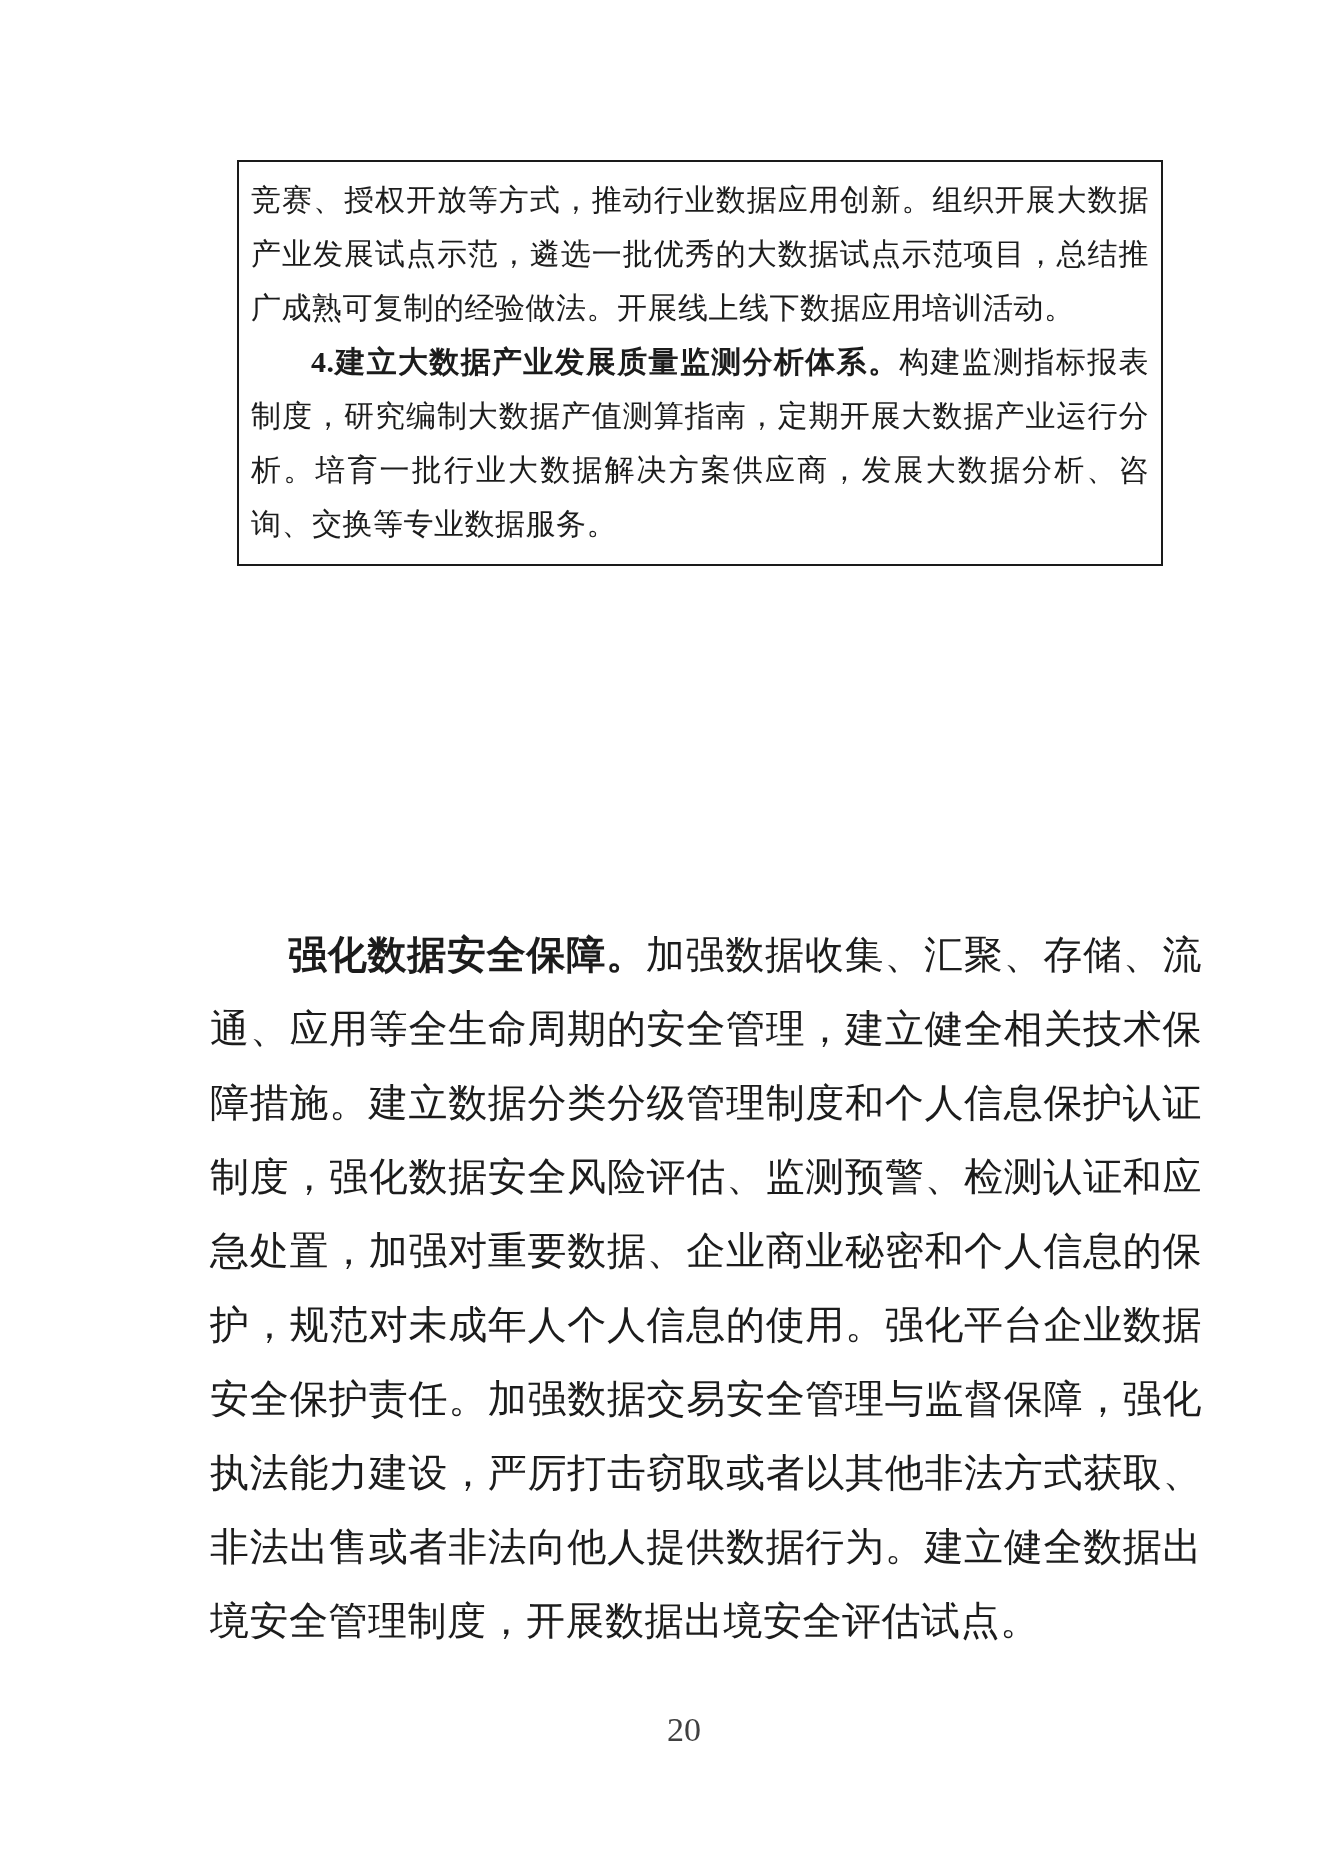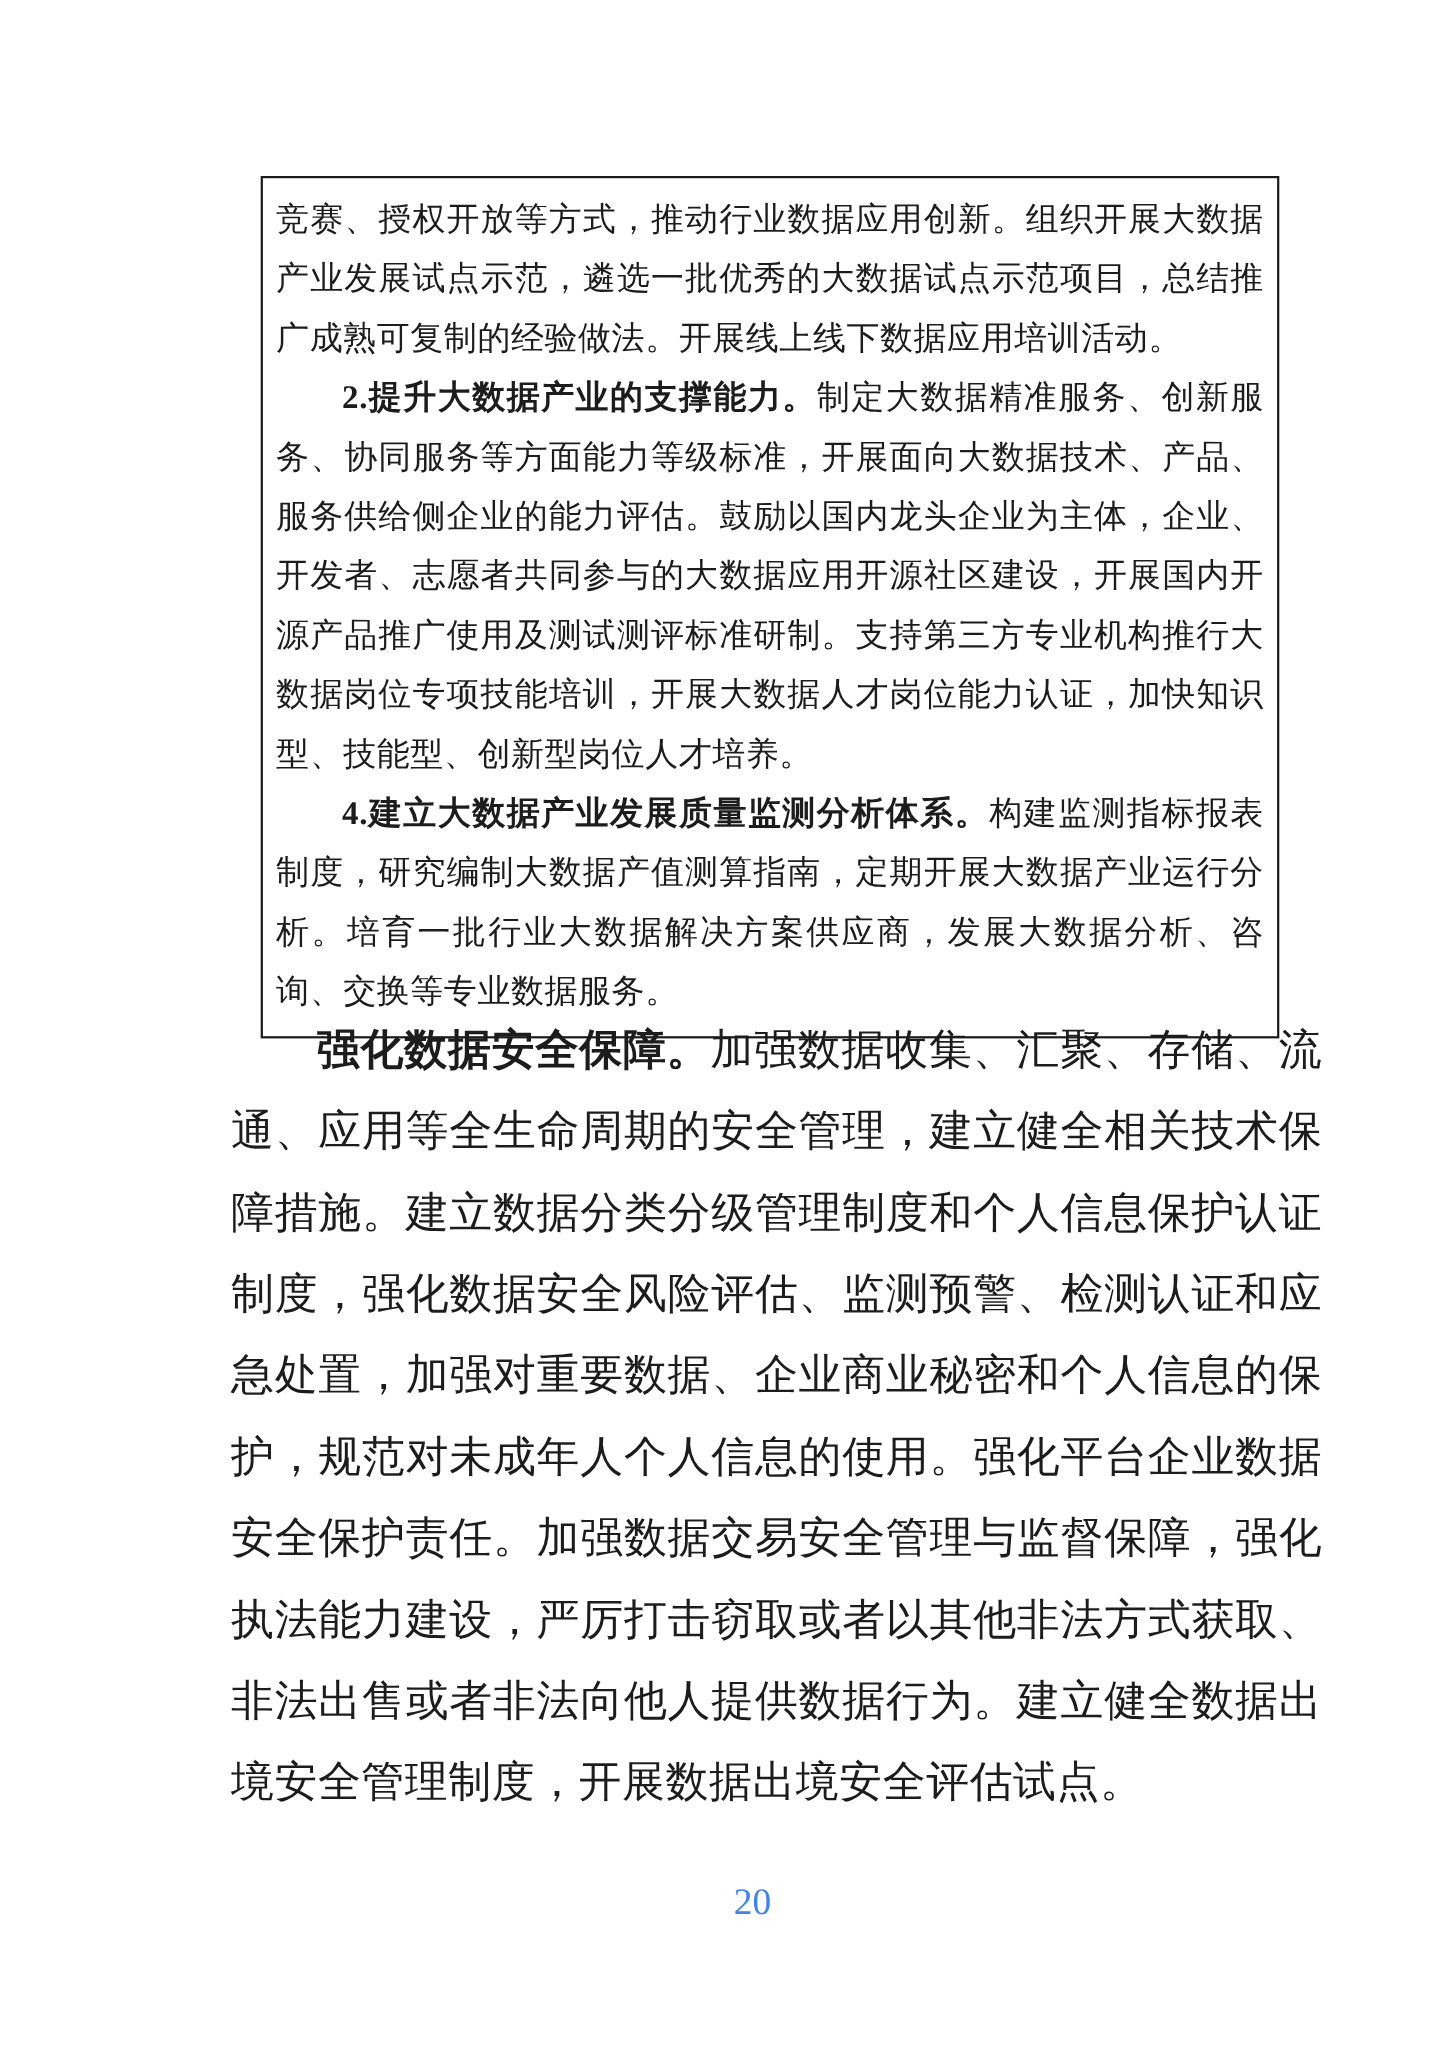--- a/index.html
+++ b/index.html
@@ -60,31 +60,30 @@
     letter-spacing: 0.5px;
   }
   .page-number {
     position: absolute;
     top: 1708px;
     left: 0;
     width: 100%;
     text-align: center;
     font-size: 34px;
     line-height: 44px;
-    color: #3b82f6;
+    color: #404040;
   }
 </style>
 </head>
 <body>
 
 <div class="page">
 
   <div class="boxed-block">
     <p><span class="body">竞赛、授权开放等方式，推动行业数据应用创新。组织开展大数据产业发展试点示范，遴选一批优秀的大数据试点示范项目，总结推广成熟可复制的经验做法。开展线上线下数据应用培训活动。</span></p>
-    <p class="indented"><span class="lead">2.提升大数据产业的支撑能力。</span><span class="body">制定大数据精准服务、创新服务、协同服务等方面能力等级标准，开展面向大数据技术、产品、服务供给侧企业的能力评估。鼓励以国内龙头企业为主体，企业、开发者、志愿者共同参与的大数据应用开源社区建设，开展国内开源产品推广使用及测试测评标准研制。支持第三方专业机构推行大数据岗位专项技能培训，开展大数据人才岗位能力认证，加快知识型、技能型、创新型岗位人才培养。</span></p>
     <p class="indented"><span class="lead">4.建立大数据产业发展质量监测分析体系。</span><span class="body">构建监测指标报表制度，研究编制大数据产值测算指南，定期开展大数据产业运行分析。培育一批行业大数据解决方案供应商，发展大数据分析、咨询、交换等专业数据服务。</span></p>
   </div>
 
   <p class="main-paragraph"><span class="lead">强化数据安全保障。</span><span class="body">加强数据收集、汇聚、存储、流通、应用等全生命周期的安全管理，建立健全相关技术保障措施。建立数据分类分级管理制度和个人信息保护认证制度，强化数据安全风险评估、监测预警、检测认证和应急处置，加强对重要数据、企业商业秘密和个人信息的保护，规范对未成年人个人信息的使用。强化平台企业数据安全保护责任。加强数据交易安全管理与监督保障，强化执法能力建设，严厉打击窃取或者以其他非法方式获取、非法出售或者非法向他人提供数据行为。建立健全数据出境安全管理制度，开展数据出境安全评估试点。</span></p>
 
   <div class="page-number">
     <span>20</span>
   </div>
 
 </div>

